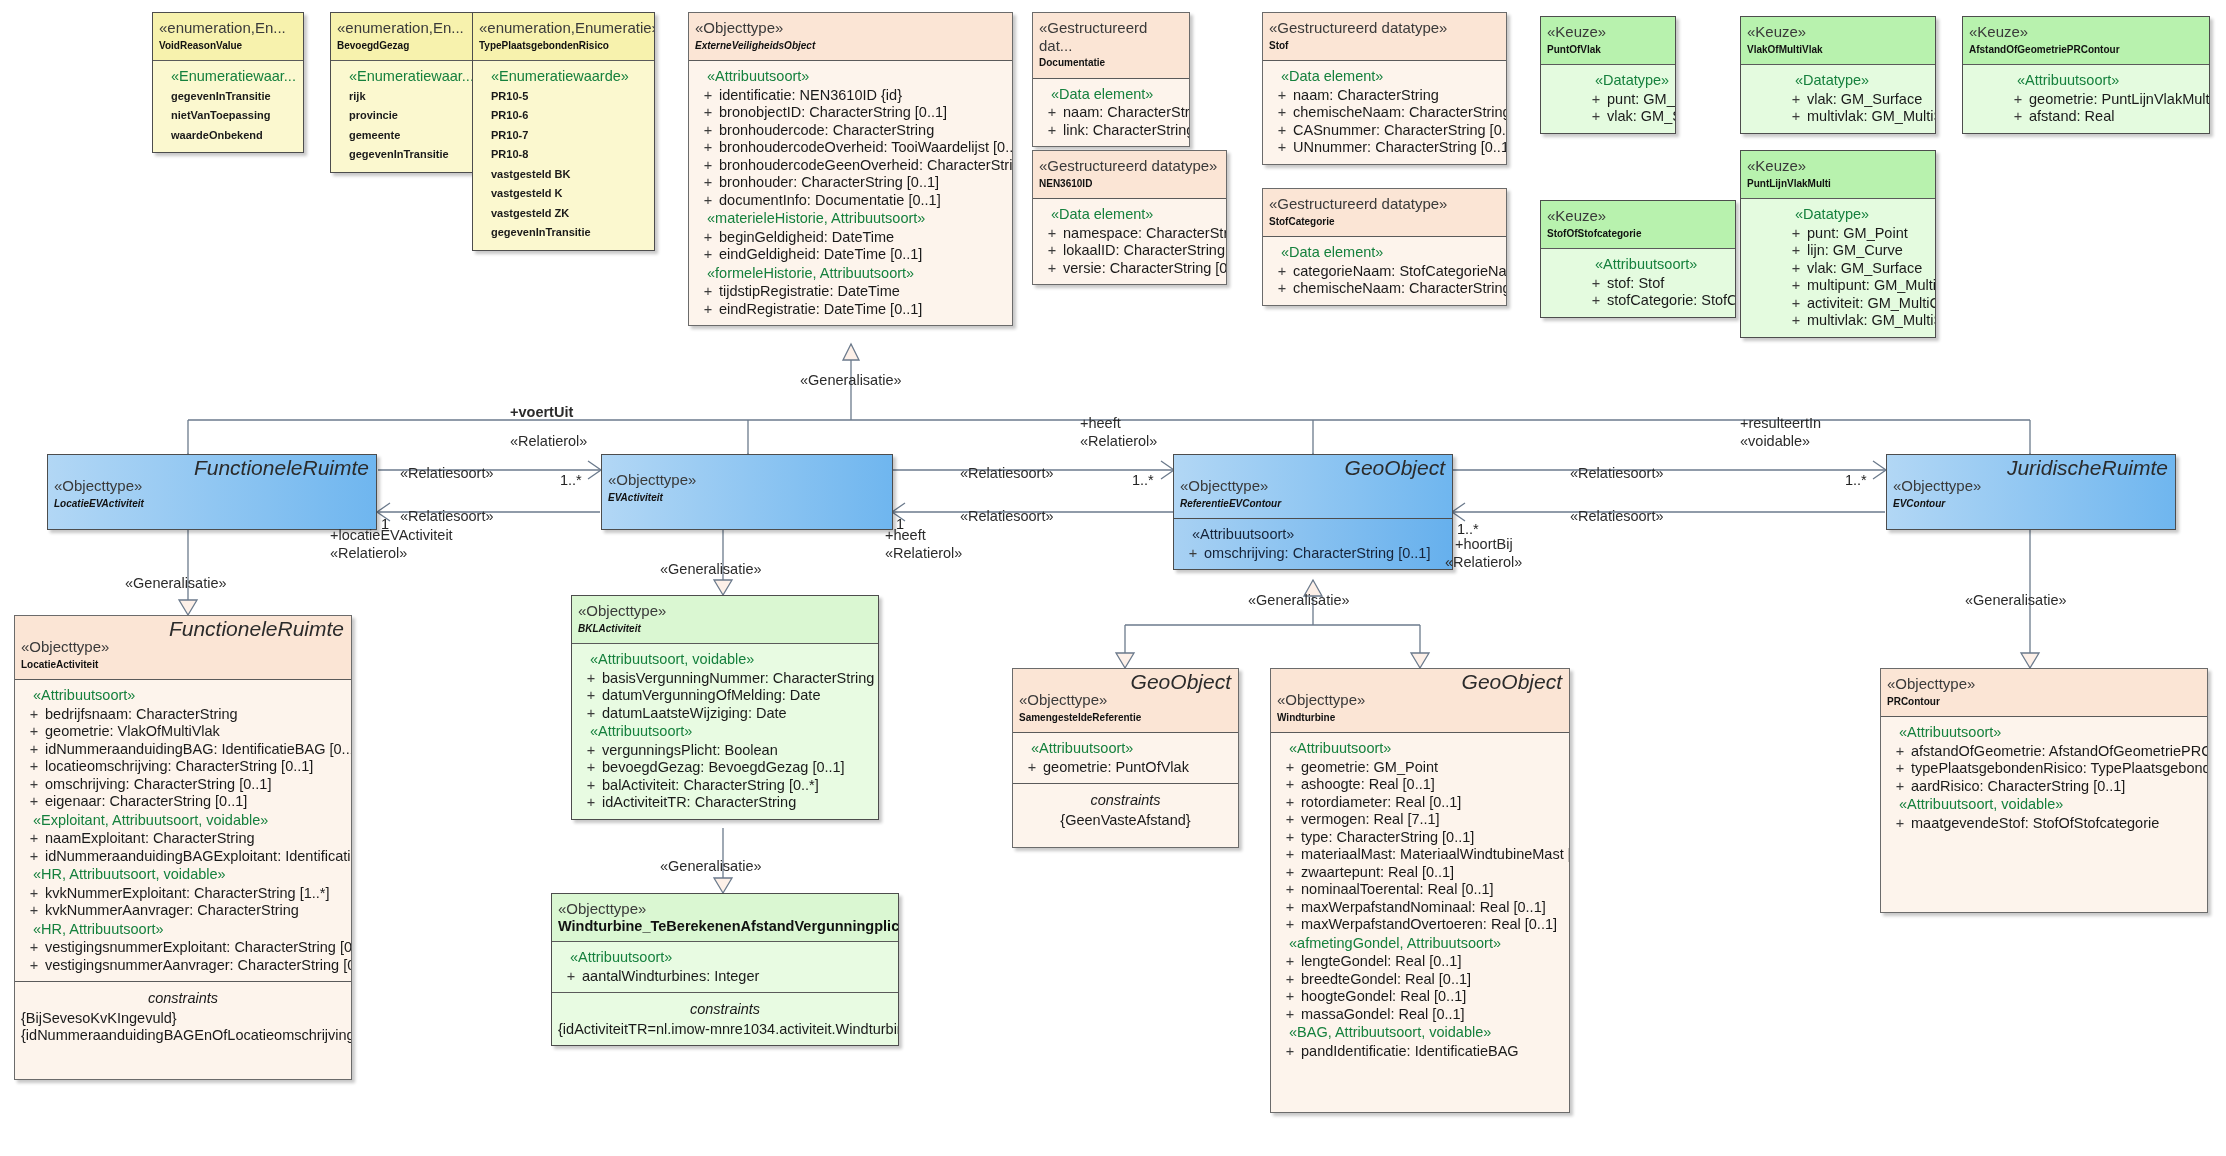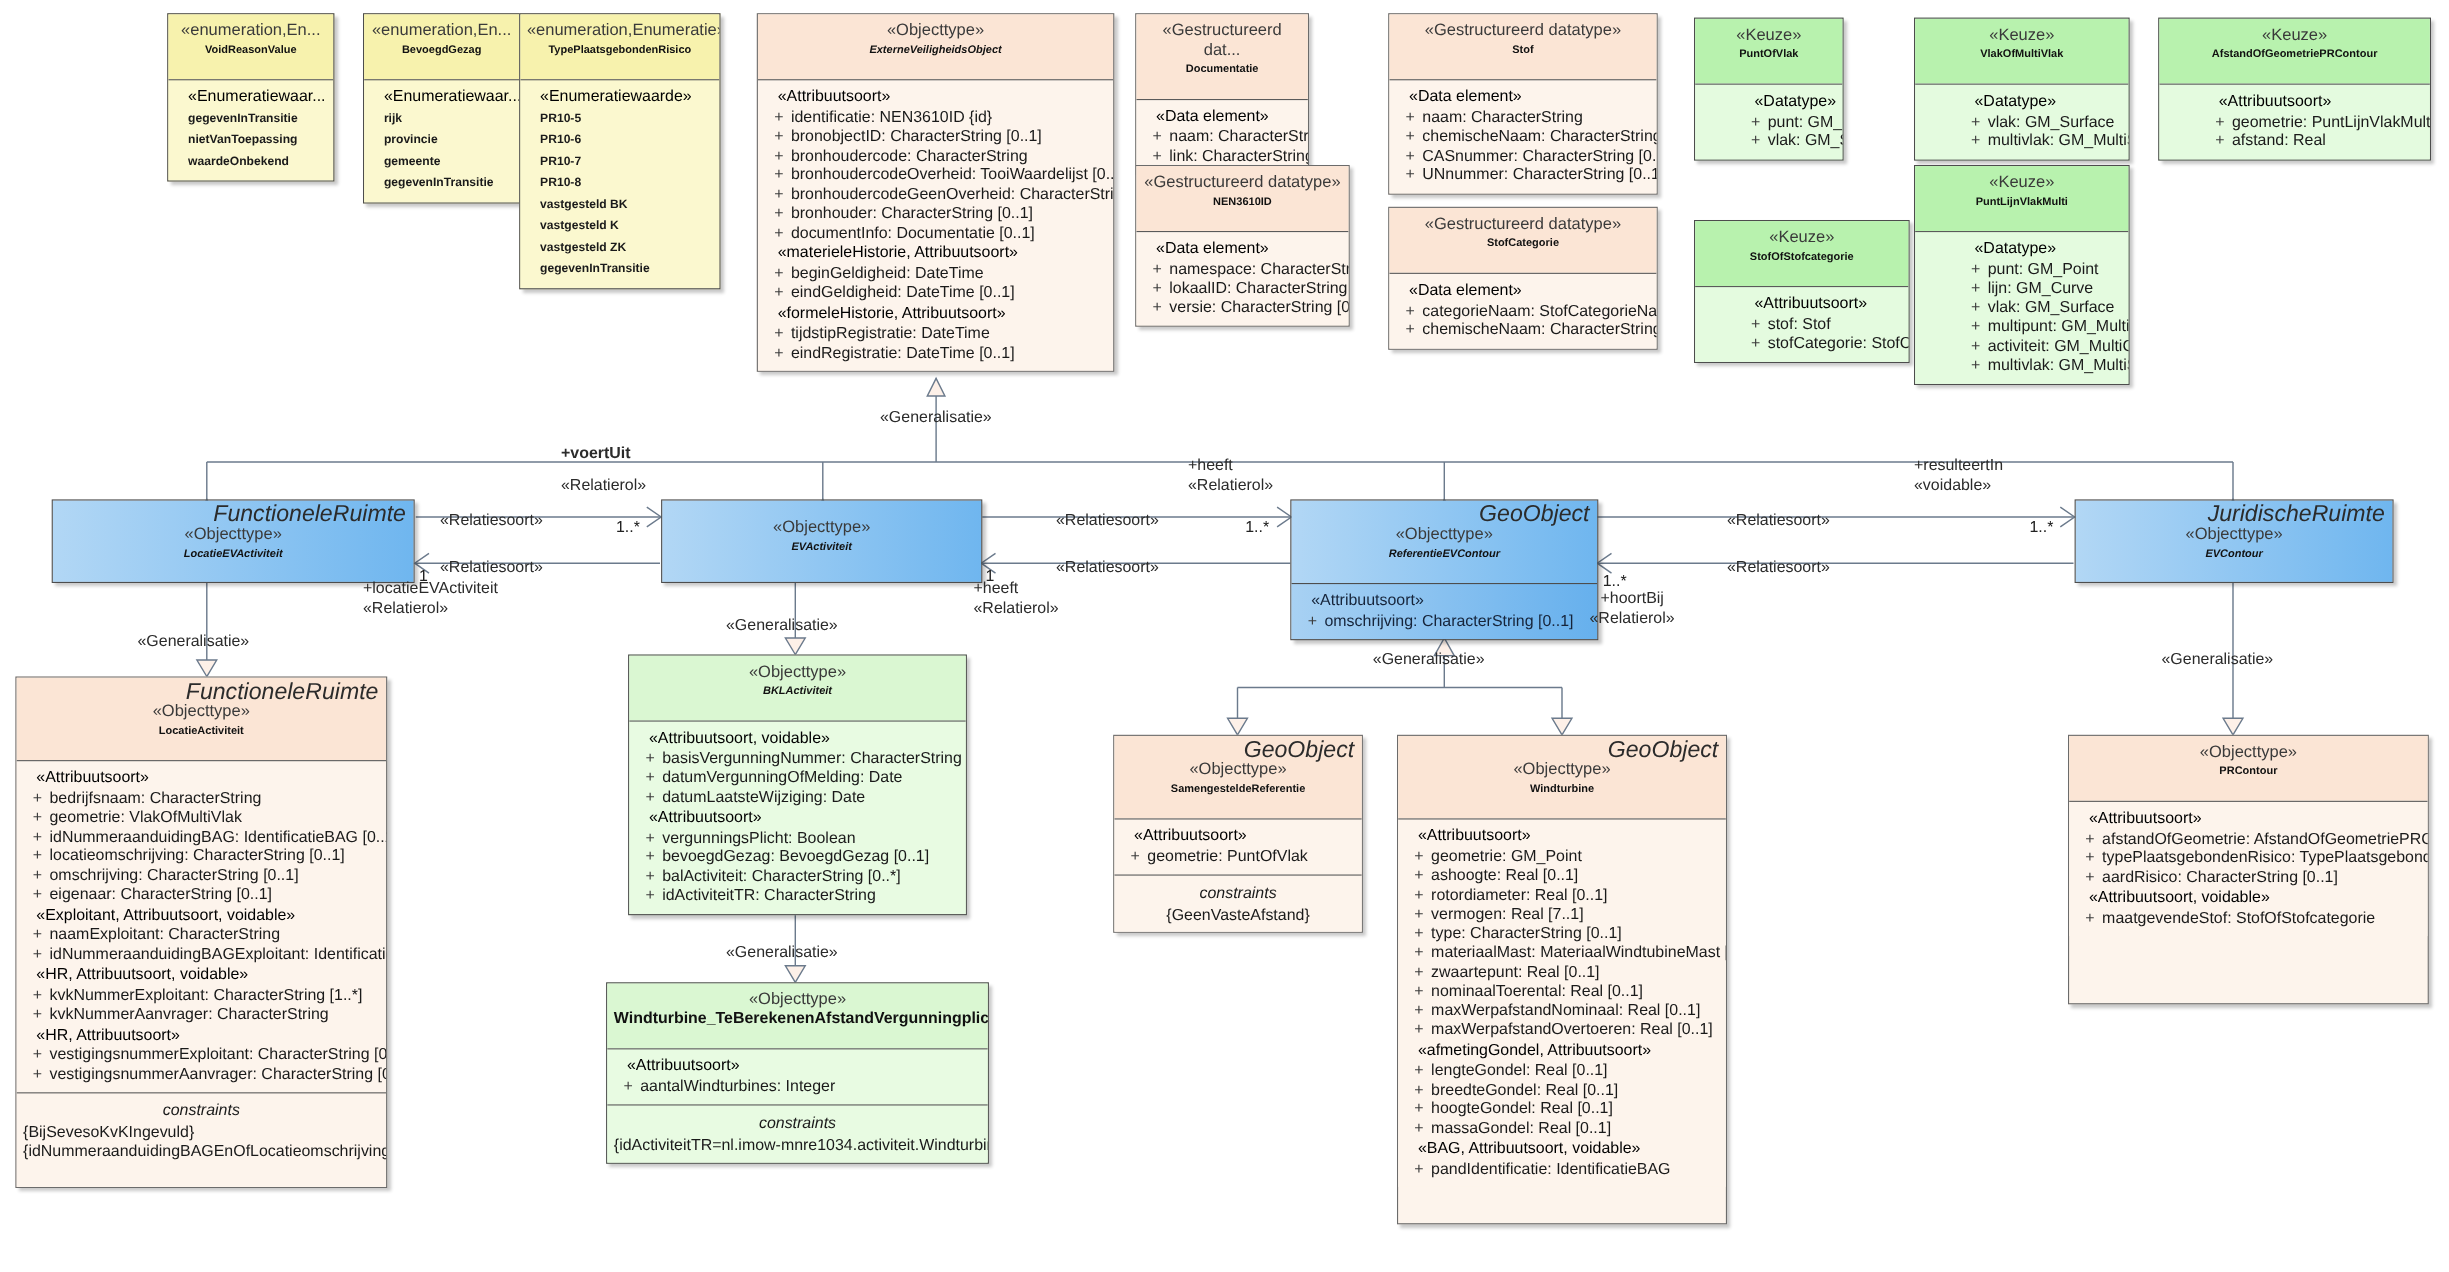--- a/index.html
+++ b/index.html
@@ -16,31 +16,31 @@
 
   .box {
     position:absolute;
     box-sizing:border-box;
     border:1px solid #5a5a5a;
     box-shadow:3px 3px 3px rgba(0,0,0,0.22);
     font-size:15px;
     line-height:17.5px;
     overflow:hidden;
   }
-  .hdr { padding:6px 6px 18px 6px; text-align:center; }
+  .hdr { padding:6px 6px 6px 6px; }
   .hdr .stereo { font-size:15px; color:#3a3a3a; }
   .hdr .name { font-weight:bold; font-size:10px; color:#111; }
   .hdr .name.ital { font-style:italic; }
   .corner {
     position:absolute; right:7px; top:4px;
     font-style:italic; font-size:21px; color:#2b2b2b;
   }
   .hdr.withcorner { padding-top:22px; }
   .sect { border-top:1px solid #5a5a5a; padding:6px 4px 7px 4px; }
-  .grp { padding:1px 0 1px 14px; font-size:14.5px; color:#000000; }
+  .grp { padding:1px 0 1px 14px; font-size:14.5px; color:#15803d; }
   .attr { display:flex; padding:0 0 0 4px; font-size:14.5px; }
   .attr .pm { width:22px; flex:0 0 22px; text-align:center; color:#3b3b3b; }
   .attr .txt { flex:1 1 auto; white-space:nowrap; }
   .plainline { padding:1px 0 1px 14px; font-size:11px; white-space:nowrap;font-weight:bold; }
   .cons-title { text-align:center; font-style:italic; font-size:14.5px; padding:2px 0 2px 0; }
   .cons-item { font-size:14.5px; padding:0 2px 0 2px; white-space:nowrap; }
 
   
   .yellow { background:#fbf8cf; border-color:#4d4d4d; }
   .yellow .hdr { background:#f7f2ad; }

